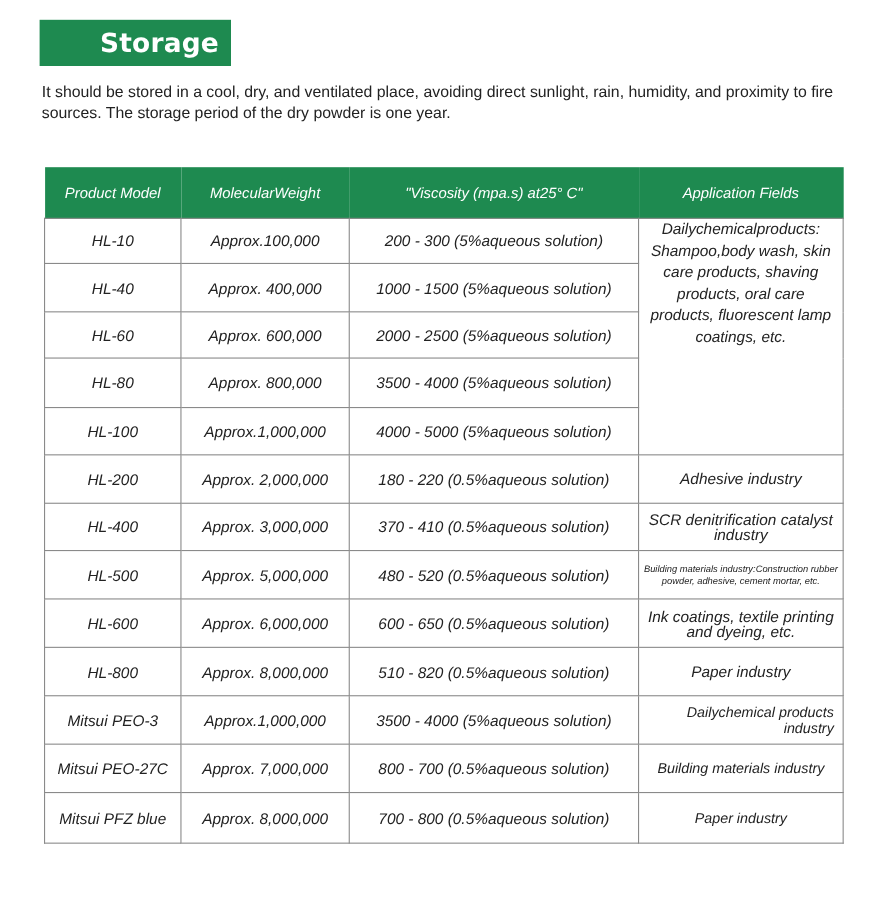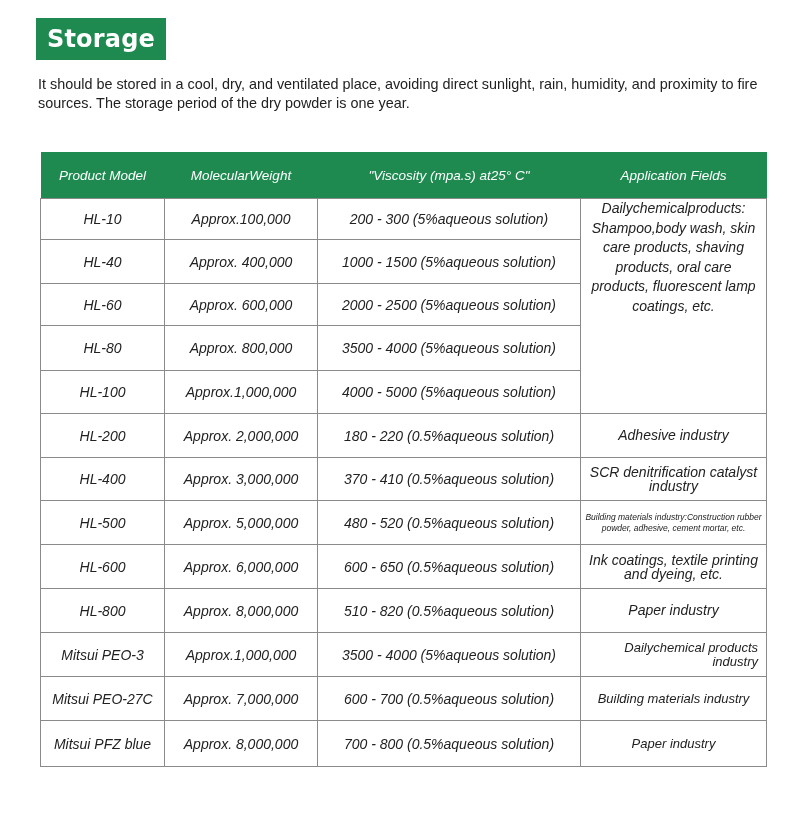--- a/index.html
+++ b/index.html
@@ -22,20 +22,21 @@
     width: 130px;
     height: 42px;
     background: #1e8a50;
     color: #ffffff;
     font-family: "DejaVu Sans", sans-serif;
     font-weight: bold;
     font-size: 24px;
     line-height: 42px;
     text-align: center;
     letter-spacing: 0.2px;
+    padding-left: 44px;
   }
   .intro {
     position: absolute;
     left: 38px;
     top: 75px;
     width: 720px;
     font-size: 14.4px;
     line-height: 19px;
     color: #222222;
   }
@@ -183,21 +184,21 @@
     </tr>
     <tr class="r11">
       <td>Mitsui PEO-3</td>
       <td>Approx.1,000,000</td>
       <td>3500 - 4000 (5%aqueous solution)</td>
       <td class="app tight" style="font-size:13px;text-align:right;">Dailychemical products industry</td>
     </tr>
     <tr class="r12">
       <td>Mitsui PEO-27C</td>
       <td>Approx. 7,000,000</td>
-      <td>600 - 700 (0.5%aqueous solution)</td>
+      <td>800 - 700 (0.5%aqueous solution)</td>
       <td class="app tight" style="font-size:13px;">Building materials industry</td>
     </tr>
     <tr class="r13">
       <td>Mitsui PFZ blue</td>
       <td>Approx. 8,000,000</td>
       <td>700 - 800 (0.5%aqueous solution)</td>
       <td class="app" style="font-size:13px;">Paper industry</td>
     </tr>
   </tbody>
 </table>

